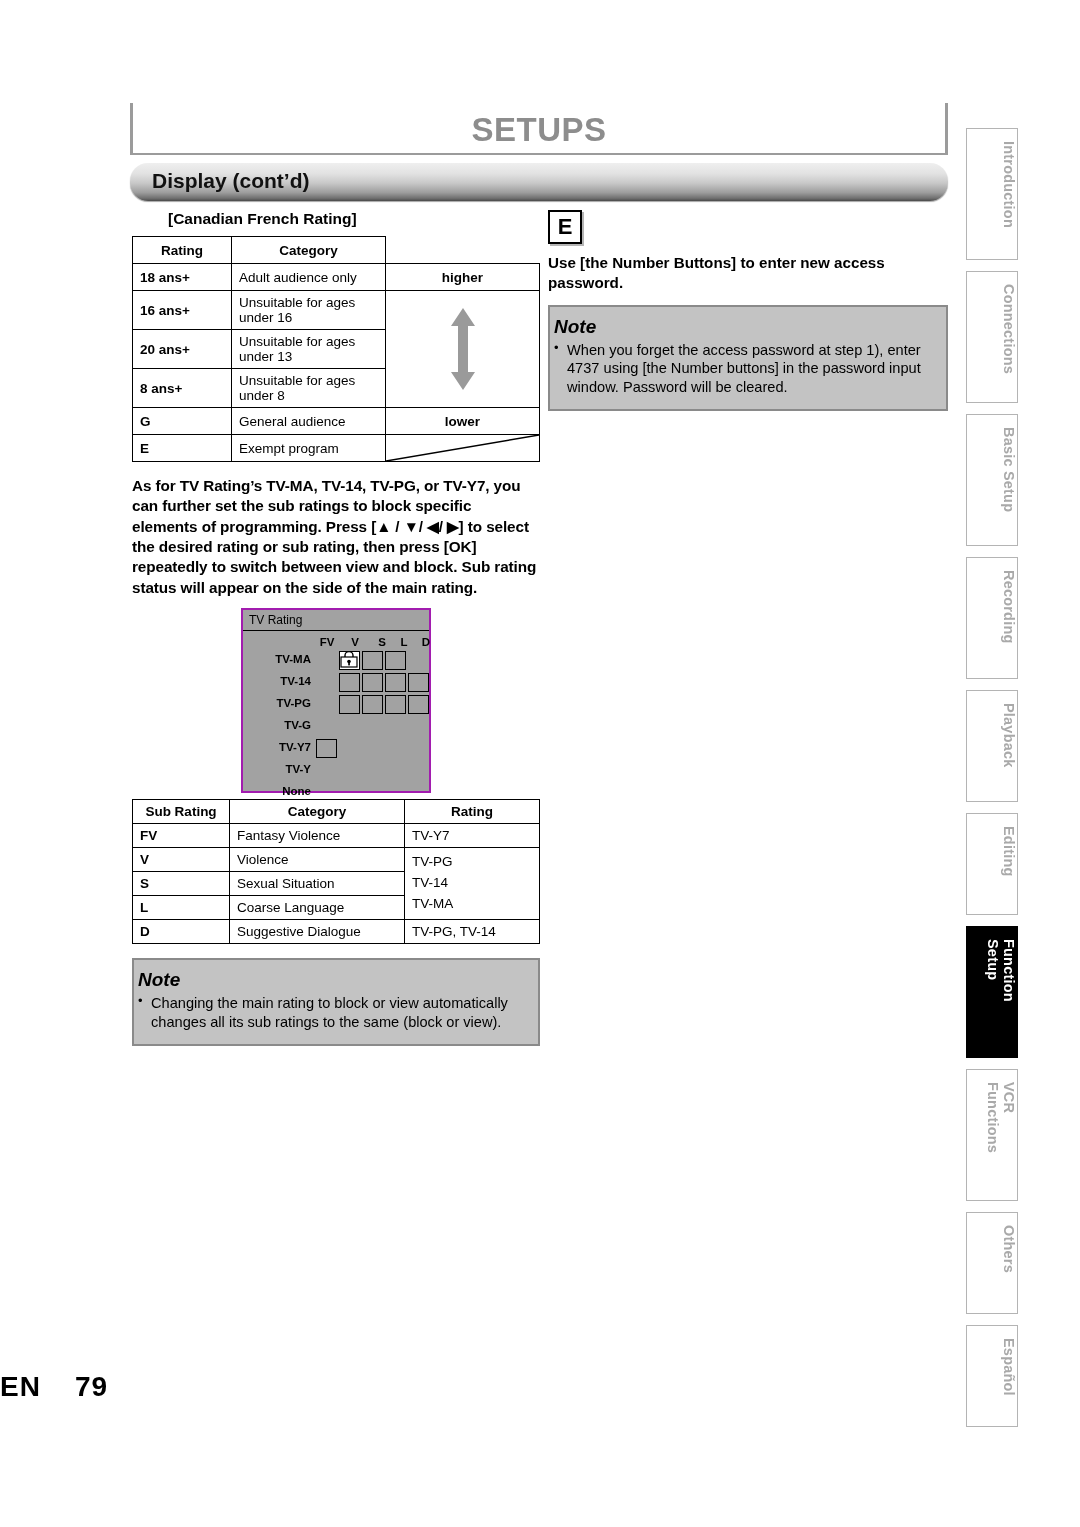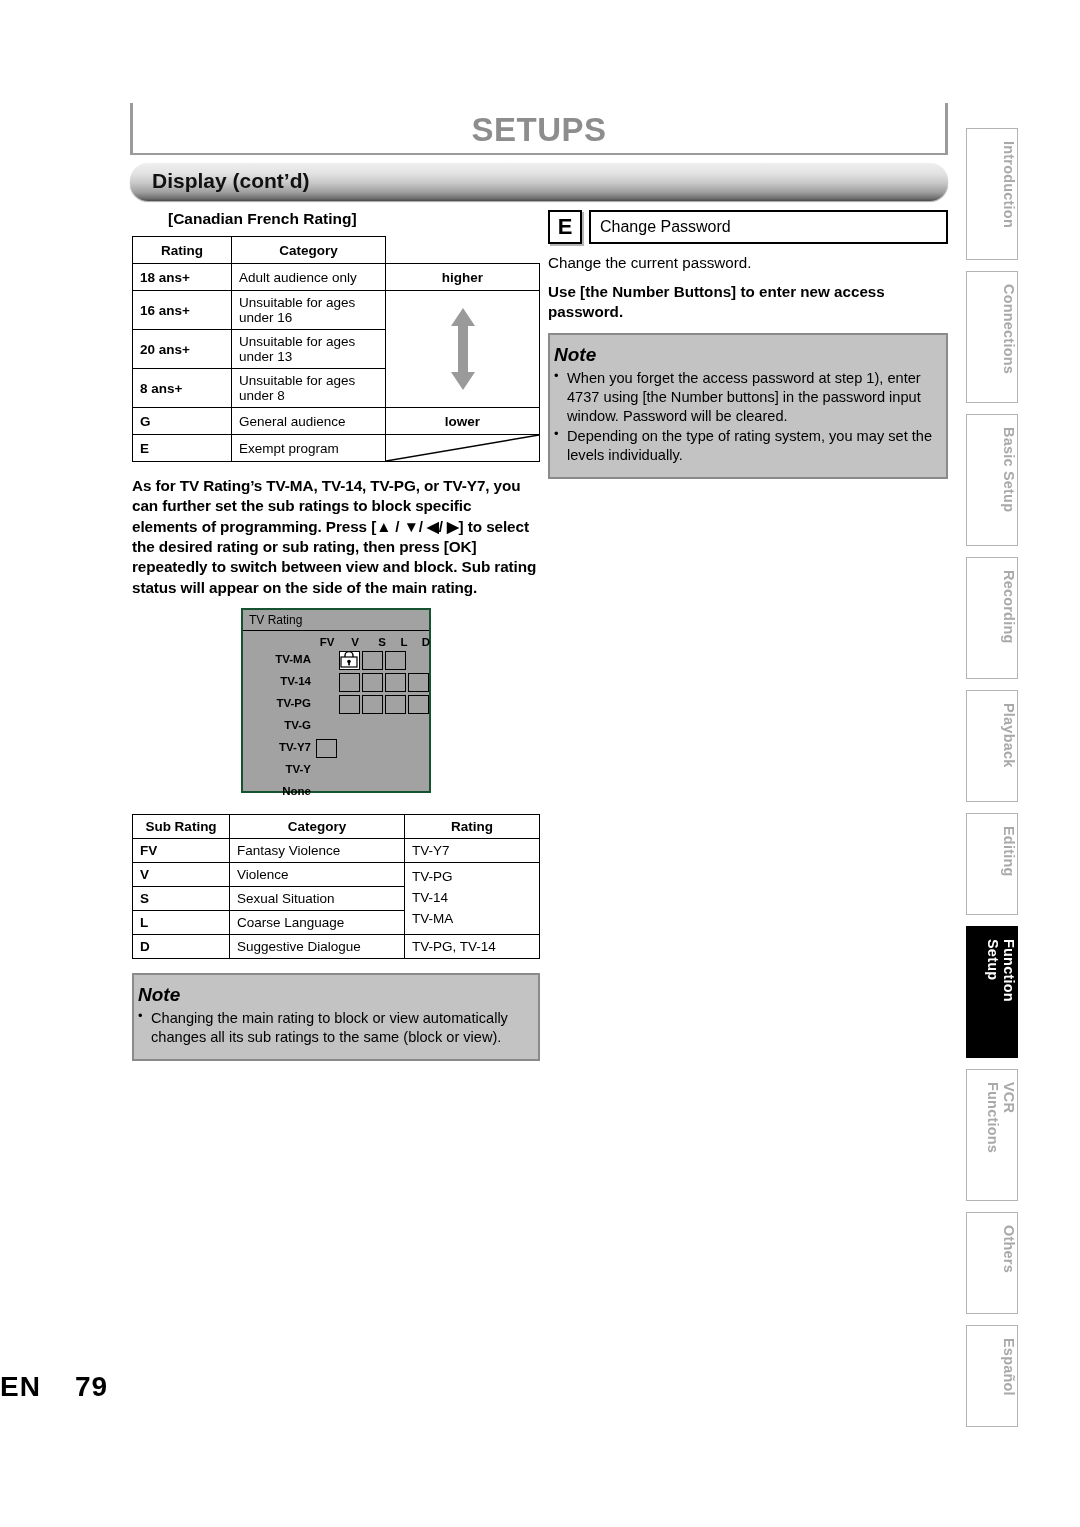--- a/index.html
+++ b/index.html
@@ -119,21 +119,21 @@
     line-height: 1.33;
     margin: 14px 0 10px 0;
     letter-spacing: -0.1px;
   }
 
   
   .osd {
     width: 190px;
     margin: 6px auto 0 auto;
     background: #a2a2a2;
-    border: 2px solid #14532d;
+    border: 2px solid #a21caf;
     box-sizing: border-box;
     position: relative;
   }
   .osd-title {
     font-size: 12px;
     font-weight: normal;
     color: #000;
     padding: 3px 6px 3px 6px;
     border-bottom: 1.5px solid #000;
     background: #a2a2a2;
@@ -163,21 +163,21 @@
     box-sizing: border-box;
   }
   .osd-cell.locked { background: #ffffff; }
   .osd-cell.locked svg { display:block; }
 
   
   table.sr {
     border-collapse: collapse;
     width: 408px;
     table-layout: fixed;
-    margin-top: 21px;
+    margin-top: 6px;
   }
   table.sr td, table.sr th {
     border: 1.5px solid #000;
     font-size: 13.5px;
     padding: 4px 7px;
     vertical-align: middle;
   }
   table.sr th { text-align: center; font-weight: bold; }
   .sr-sub { width: 82px; font-weight: bold; }
   .sr-rat { width: 120px; }
@@ -440,31 +440,28 @@
         <li>Changing the main rating to block or view automatically changes all its sub ratings to the same (block or view).</li>
       </ul>
     </div>
 
   </div>
 
   <div class="right-col">
 
     <div class="step-row">
       <div class="step-badge">E</div>
-      <div class="step-field">Change Password</div>
-    </div>
-
-    <p class="body-text">Change the current password.</p>
+    </div>
+
     <p class="body-text bold">Use [the Number Buttons] to enter new access password.</p>
 
     <div class="note note-right">
       <div class="note-title">Note</div>
       <ul>
         <li>When you forget the access password at step 1), enter 4737 using [the Number buttons] in the password input window. Password will be cleared.</li>
-        <li>Depending on the type of rating system, you may set the levels individually.</li>
       </ul>
     </div>
 
   </div>
 
   <div class="tabs">
     <div class="tab" style="height:132px;">
       <span class="tab-label">Introduction</span>
     </div>
     <div class="tab" style="height:132px;">

